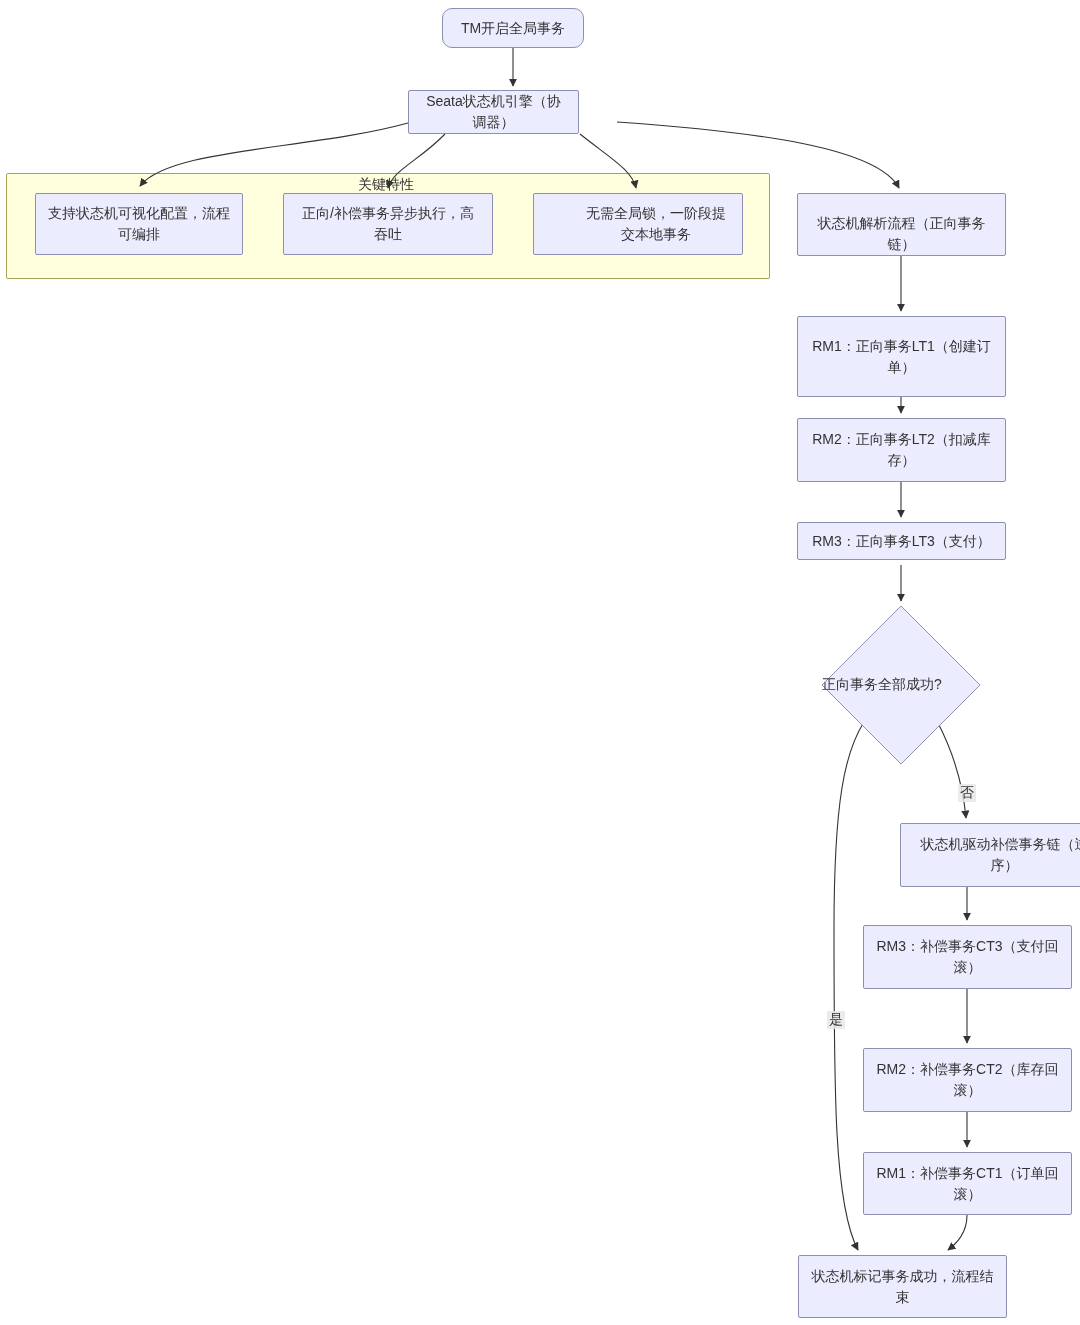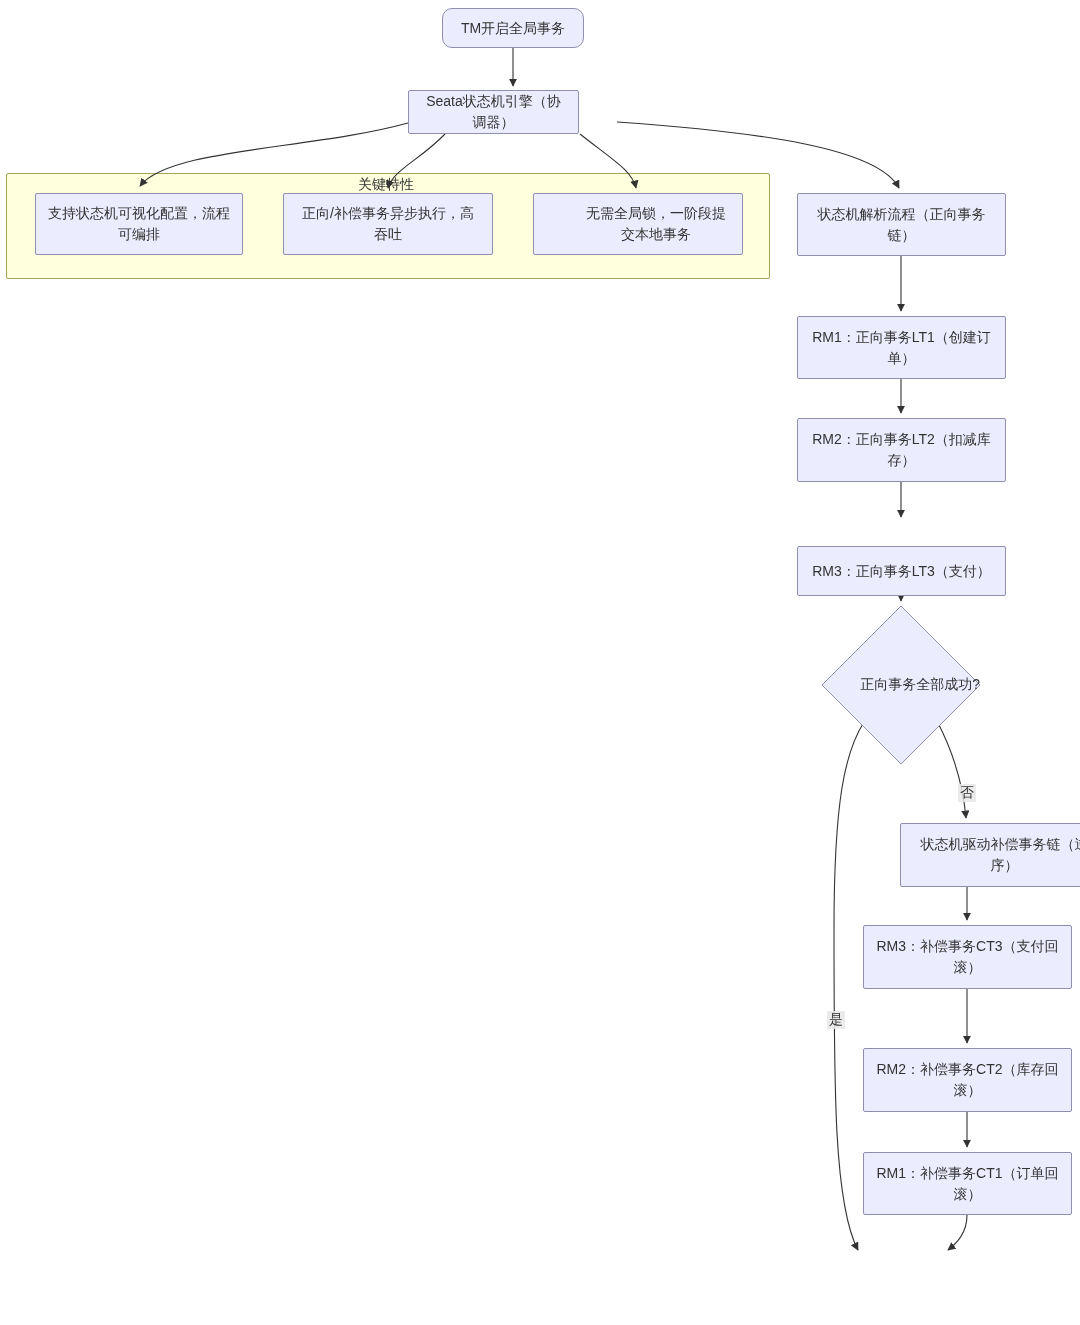--- a/index.html
+++ b/index.html
@@ -37,21 +37,21 @@
     text-align:center;
     font-size:14px;
     line-height:1.5;
     padding:0 12px;
     box-sizing:border-box;
   }
   .diamond-label{
     position:absolute;
     display:flex;
     align-items:center;
-    justify-content:flex-end;
+    justify-content:flex-start;
     text-align:center;
     font-size:14px;
     background:transparent;
     border:none;
     padding:0;
   }
   .edge-label{
     position:absolute;
     font-size:14px;
     background:rgba(232,232,232,0.85);
@@ -112,33 +112,33 @@
     </div>
 
   <div class="node" style="left:283px;top:193px;width:210px;height:62px;">
       <span>正向/补偿事务异步执行，高吞吐</span>
     </div>
 
   <div class="node" style="left:533px;top:193px;width:210px;height:62px;padding-left:48px;">
       <span>无需全局锁，一阶段提交本地事务</span>
     </div>
 
-  <div class="node" style="left:797px;top:193px;width:209px;height:63px;">
+  <div class="node" style="left:797px;top:193px;width:209px;height:63px;align-items:flex-end;">
       <span>状态机解析流程（正向事务链）</span>
     </div>
 
-  <div class="node" style="left:797px;top:316px;width:209px;height:63px;justify-content:center;">
+  <div class="node" style="left:797px;top:316px;width:209px;height:81px;justify-content:center;">
       <span>RM1：正向事务LT1（创建订单）</span>
     </div>
 
   <div class="node" style="left:797px;top:418px;width:209px;height:64px;">
       <span>RM2：正向事务LT2（扣减库存）</span>
     </div>
 
-  <div class="node" style="left:797px;top:522px;width:209px;height:50px;margin-top:24px;">
+  <div class="node" style="left:797px;top:522px;width:209px;height:38px;">
       <span>RM3：正向事务LT3（支付）</span>
     </div>
 
   <div class="diamond-label" style="left:822px;top:606px;width:158px;height:158px;">
       <span>正向事务全部成功?</span>
     </div>
 
   <div class="node" style="left:900px;top:823px;width:209px;height:64px;">
       <span>状态机驱动补偿事务链（逆序）</span>
     </div>
@@ -148,17 +148,20 @@
     </div>
 
   <div class="node" style="left:863px;top:1048px;width:209px;height:64px;">
       <span>RM2：补偿事务CT2（库存回滚）</span>
     </div>
 
   <div class="node" style="left:863px;top:1152px;width:209px;height:63px;">
       <span>RM1：补偿事务CT1（订单回滚）</span>
     </div>
 
+  <div class="node" style="left:798px;top:1255px;width:209px;height:63px;">
+      <span>状态机标记事务成功，流程结束</span>
+    </div>
 
   <div class="edge-label" style="left:967px;top:793px;">否</div>
   <div class="edge-label" style="left:836px;top:1020px;">是</div>
 
 </div>
 
 </body></html>

